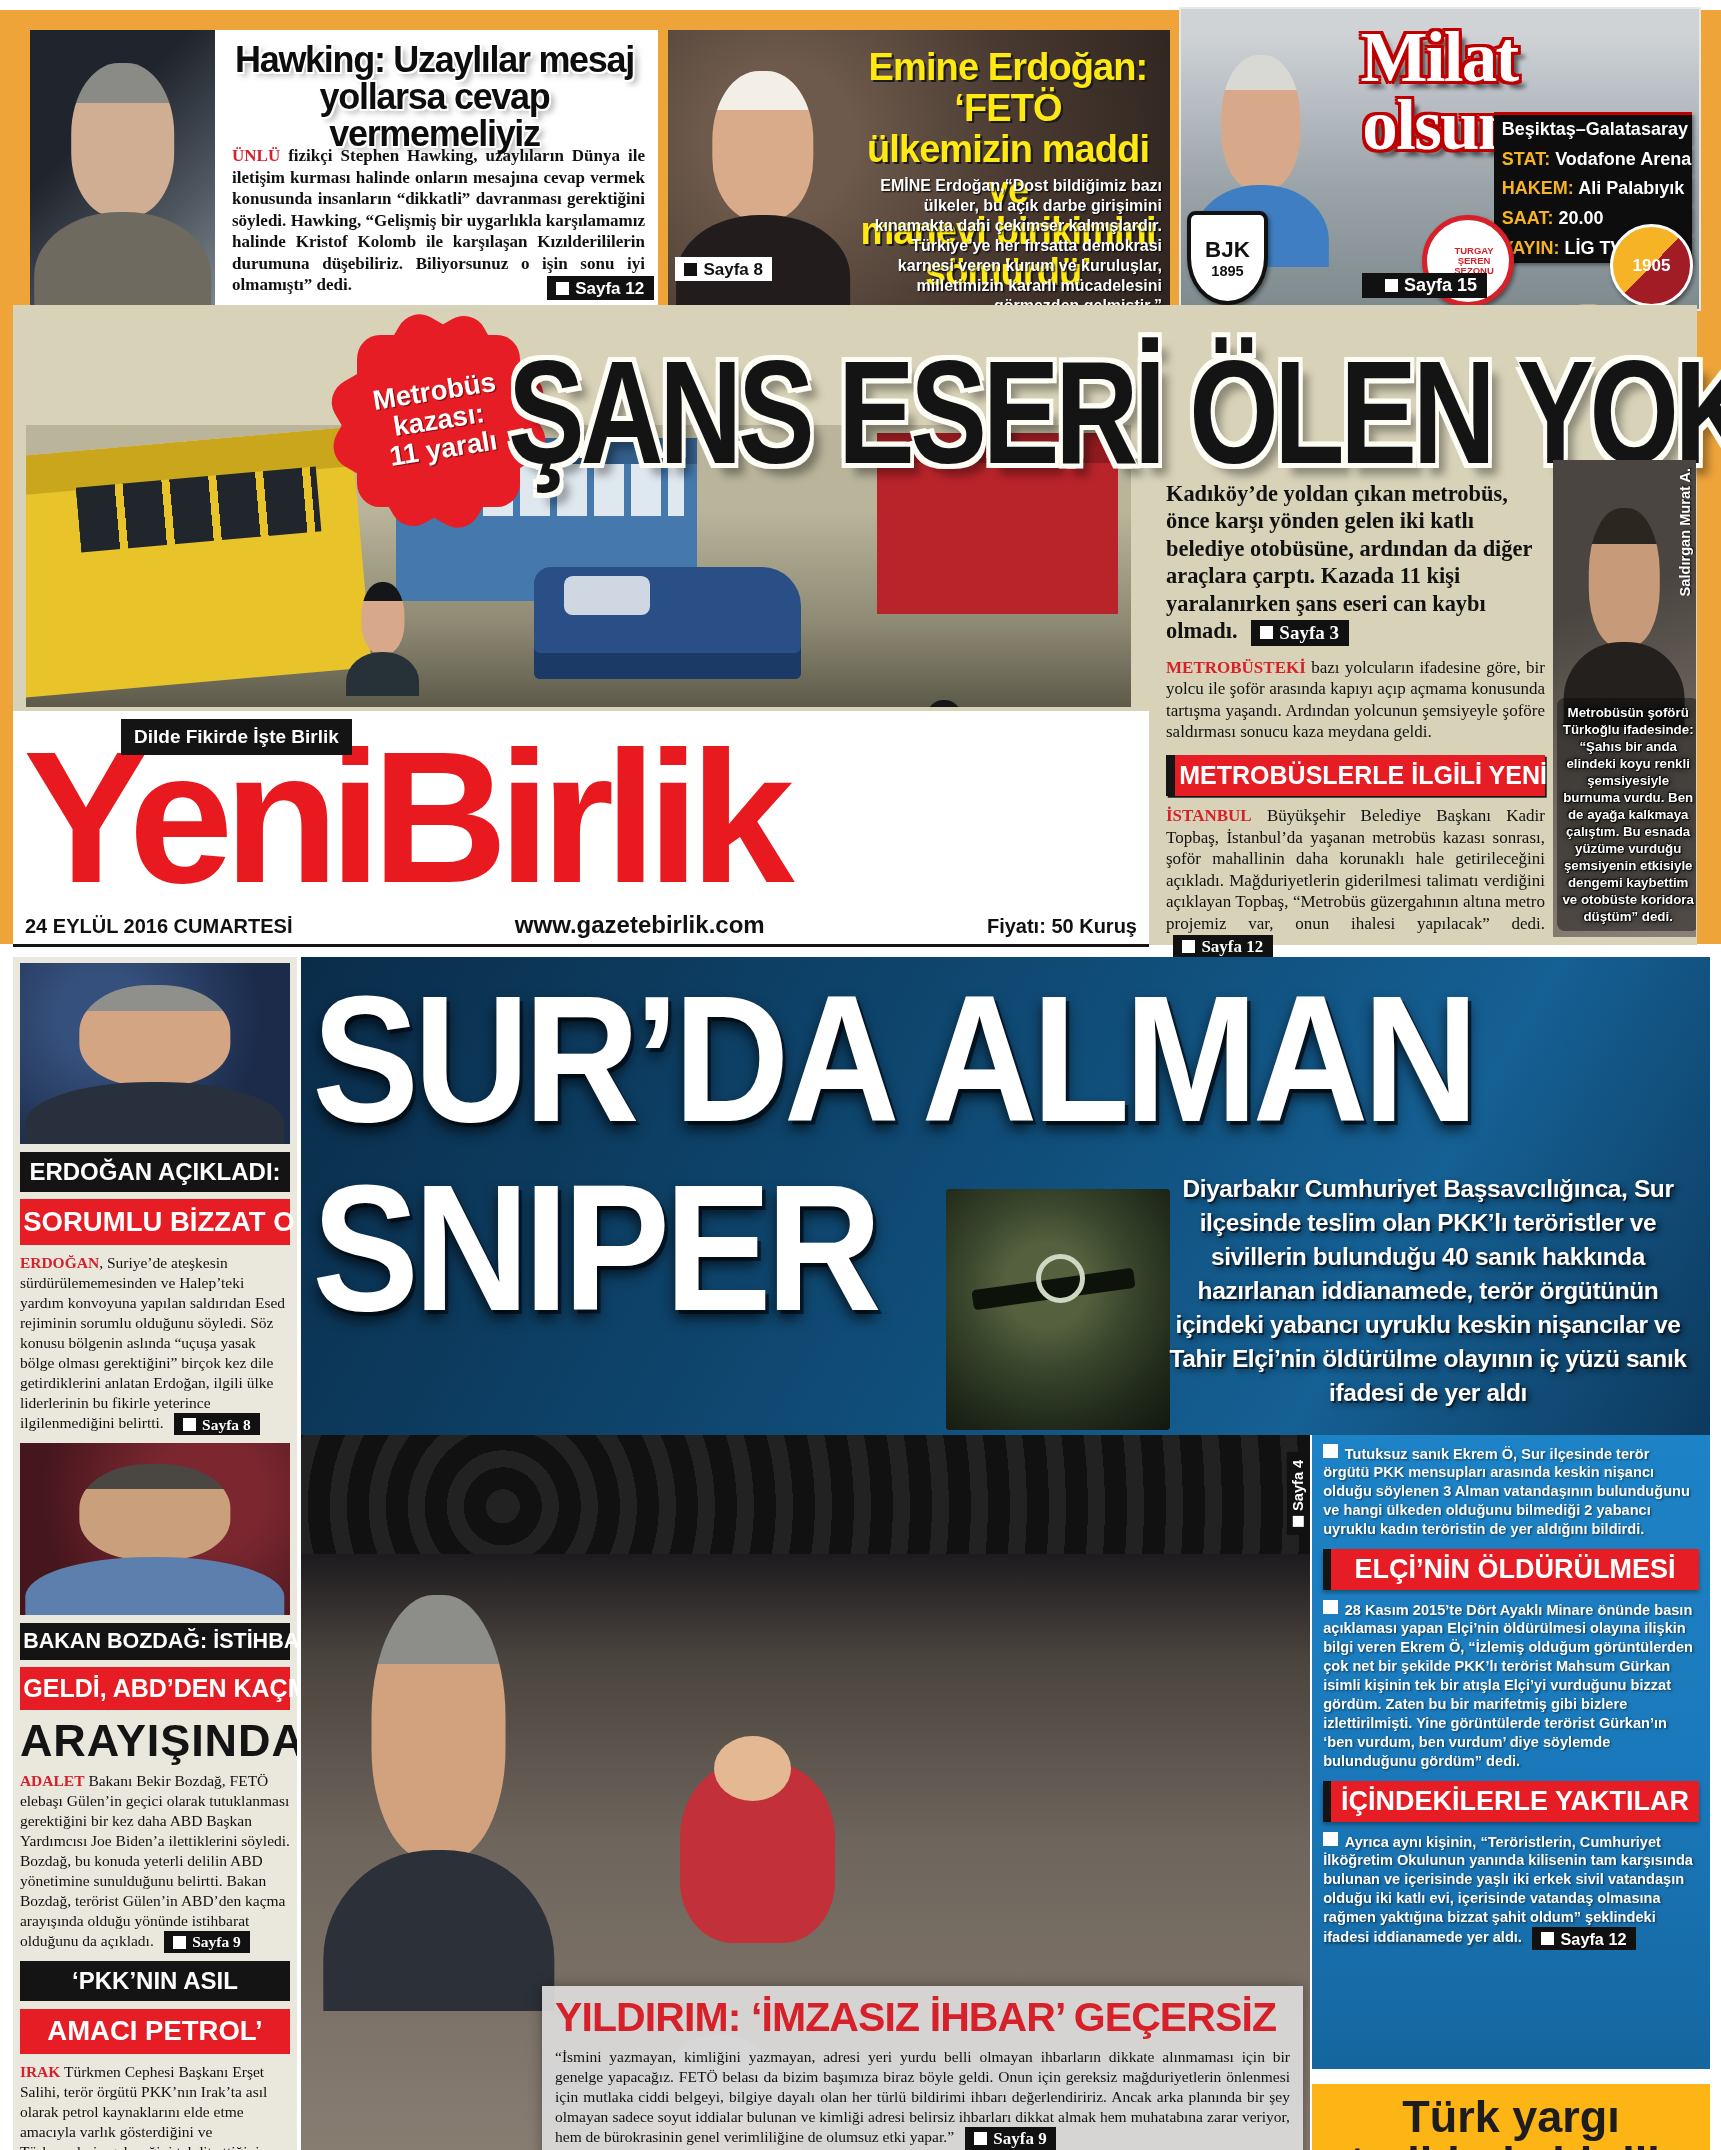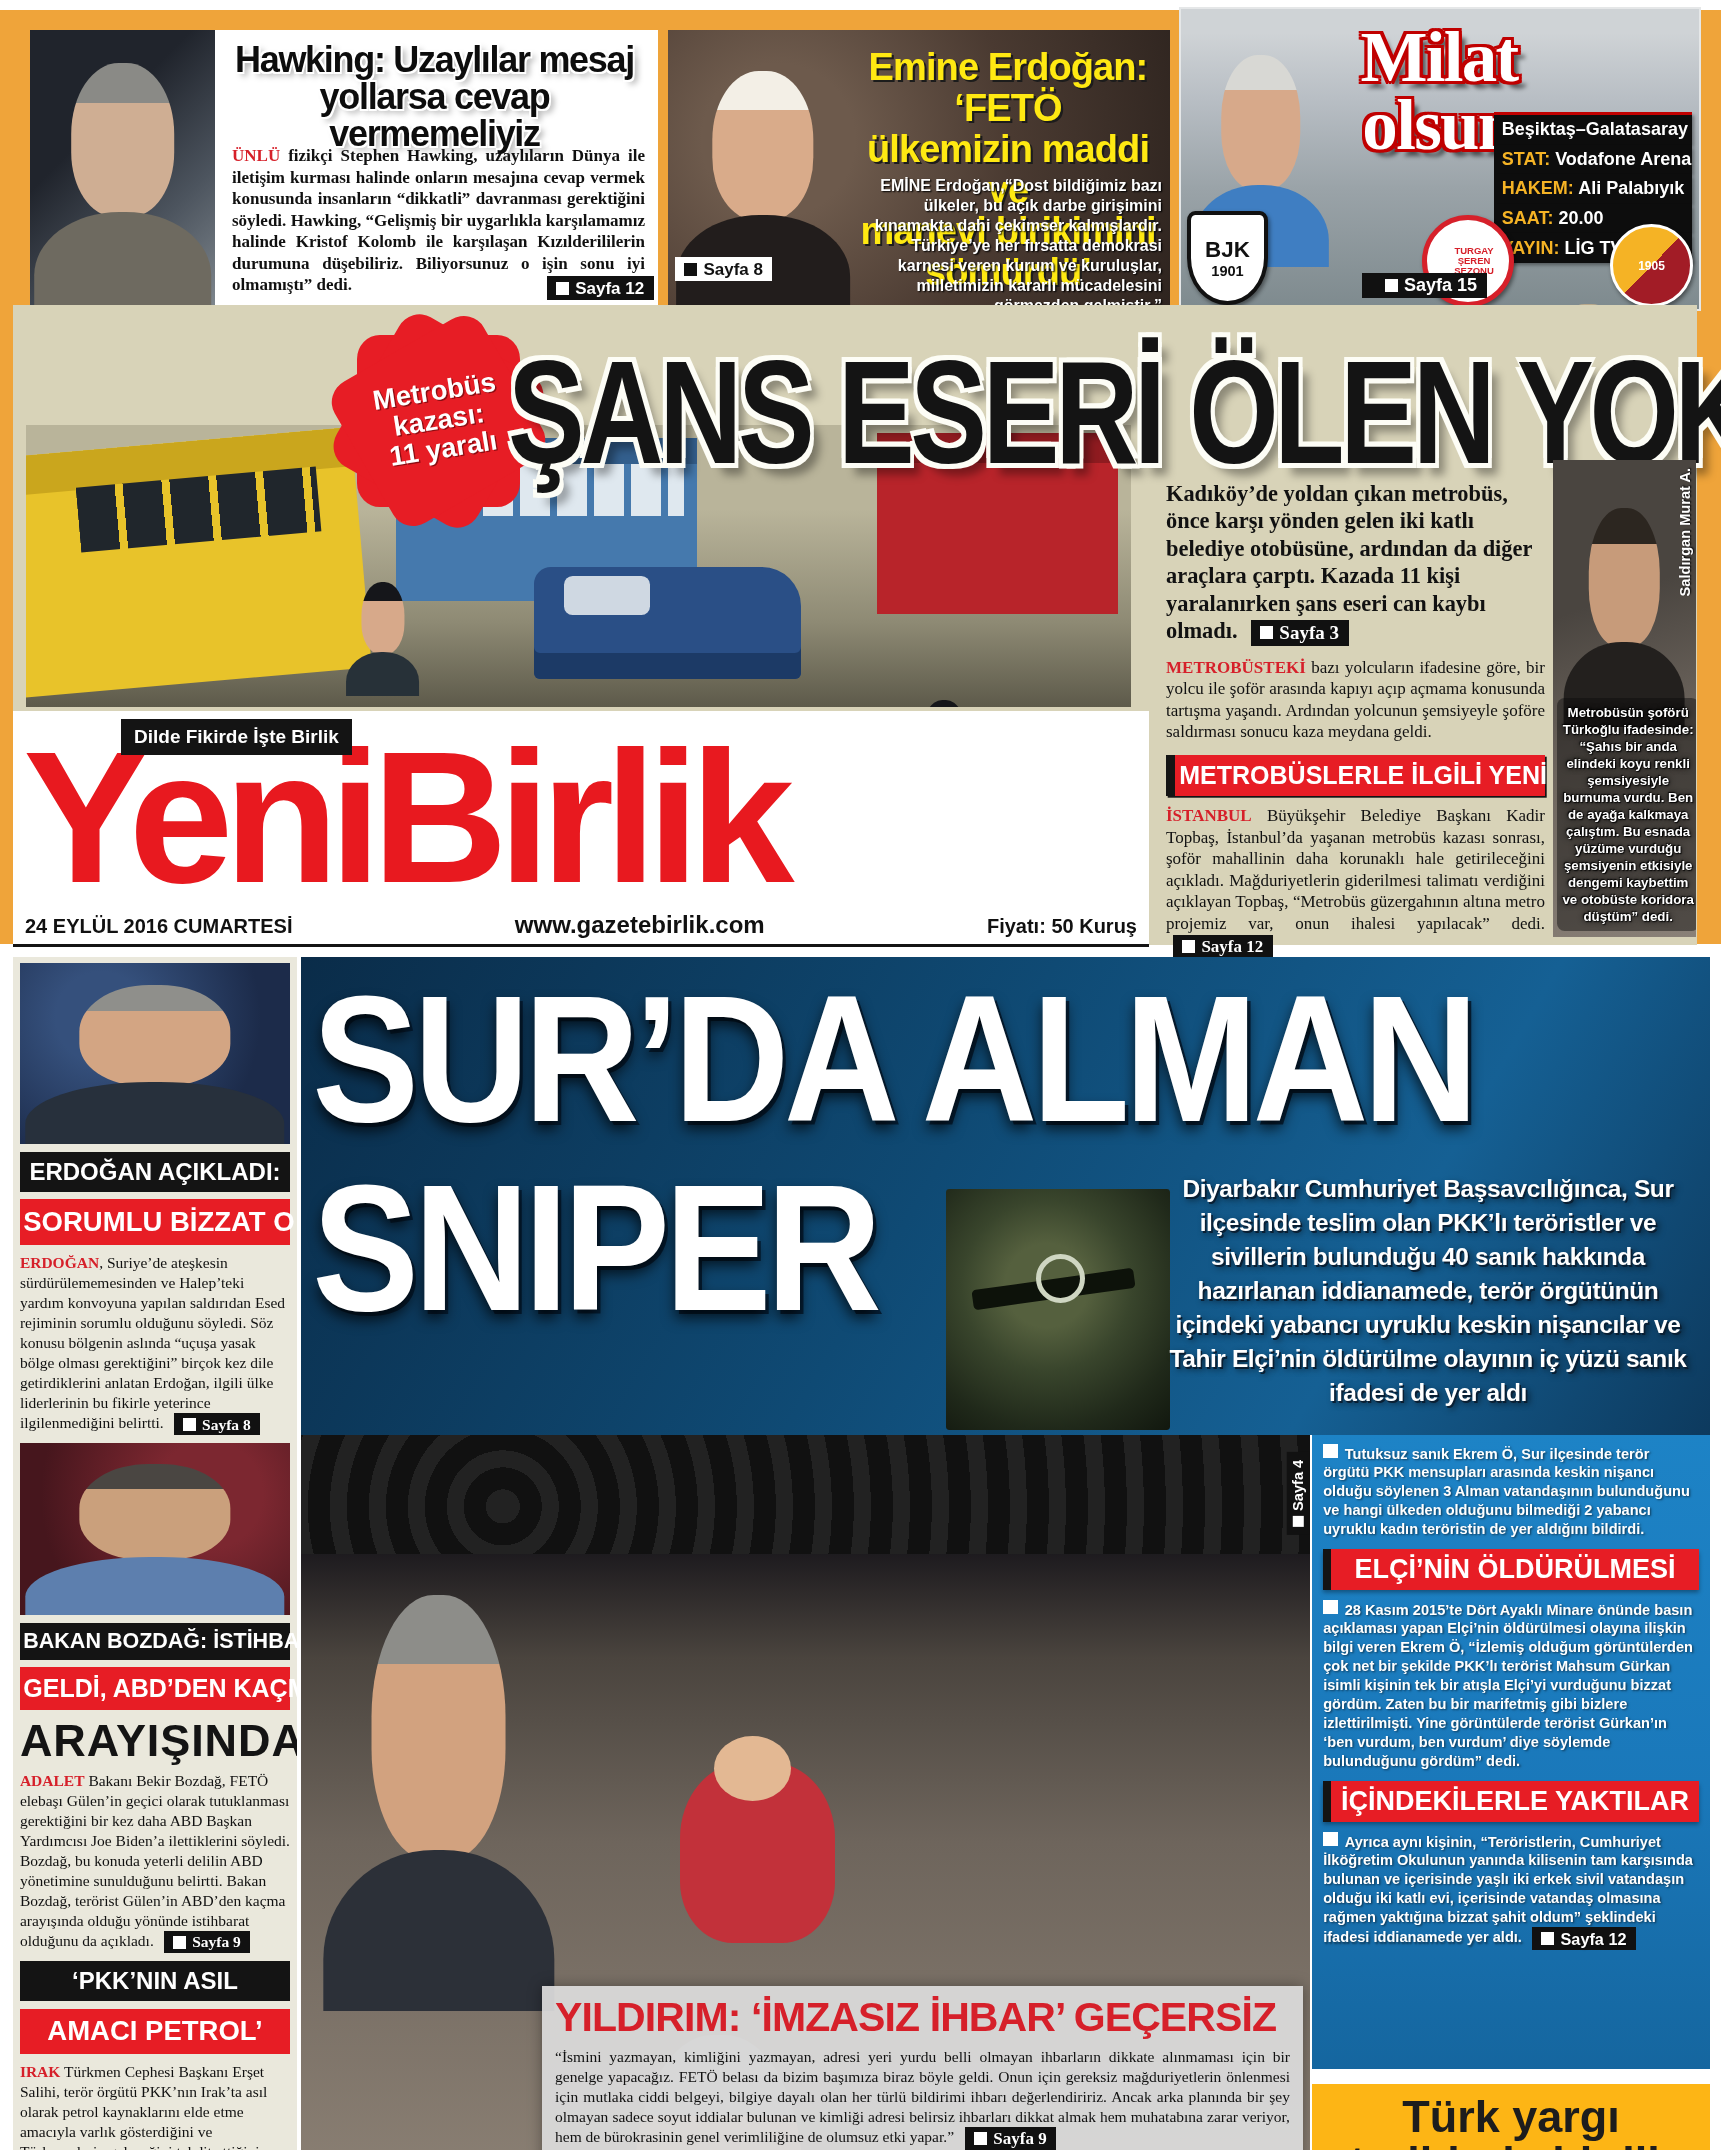--- a/index.html
+++ b/index.html
@@ -131,27 +131,27 @@
 olsun</div>
       <div class="abs" style="right:6.9px;top:103px;width:198px;text-align:left;">
         <div class="chip first">Beşiktaş–Galatasaray</div>
         <div class="chip"><span class="lbl">STAT:</span> <span>Vodafone Arena</span></div>
         <div class="chip"><span class="lbl">HAKEM:</span> <span>Ali Palabıyık</span></div>
         <div class="chip"><span class="lbl">SAAT:</span> <span>20.00</span></div>
         <div class="chip"><span class="lbl">YAYIN:</span> <span>LİG TV</span></div>
       </div>
       <div class="abs crest" style="left:6px;bottom:4.3px;width:73px;height:86px;background:#fff;border:4.3px solid #111;border-radius:10% 10% 50% 50%;color:#111;">
         <span style="font-size:22.4px;">BJK</span>
-        <span style="font-size:14.6px;">1901</span>
+        <span style="font-size:14.6px;">1895</span>
       </div>
       <div class="abs crest" style="left:241px;bottom:1.7px;width:82px;height:82px;background:#fff;border:5.2px solid #d6202a;color:#d6202a;">
         <span style="font-size:9.5px;font-weight:800;text-align:center;line-height:1.1;margin-left:12px;">TURGAY ŞEREN SEZONU</span>
       </div>
       <div class="abs crest" style="right:6px;bottom:1.7px;width:77px;height:77px;background:linear-gradient(135deg,#f5b325 0 50%,#a21c26 50% 100%);border:3.4px solid #fff;color:#fff;">
-        <span style="font-size:12px;">1905</span>
+        <span style="font-size:17px;">1905</span>
       </div>
       <div class="abs badge" style="left:181px;bottom:11.2px;font-size:18px;padding-left:23px;">
         <span class="sq"></span>
         <span>Sayfa 15</span>
       </div>
     </div>
 
     <div class="abs" style="left:13px;top:295px;width:1683px;height:640px;">
       <div class="abs metro-bg" style="left:0;top:0;width:1136px;height:406px;"></div>
       <div class="abs metro-bg" style="left:1136px;top:0;width:548px;height:640px;"></div>

